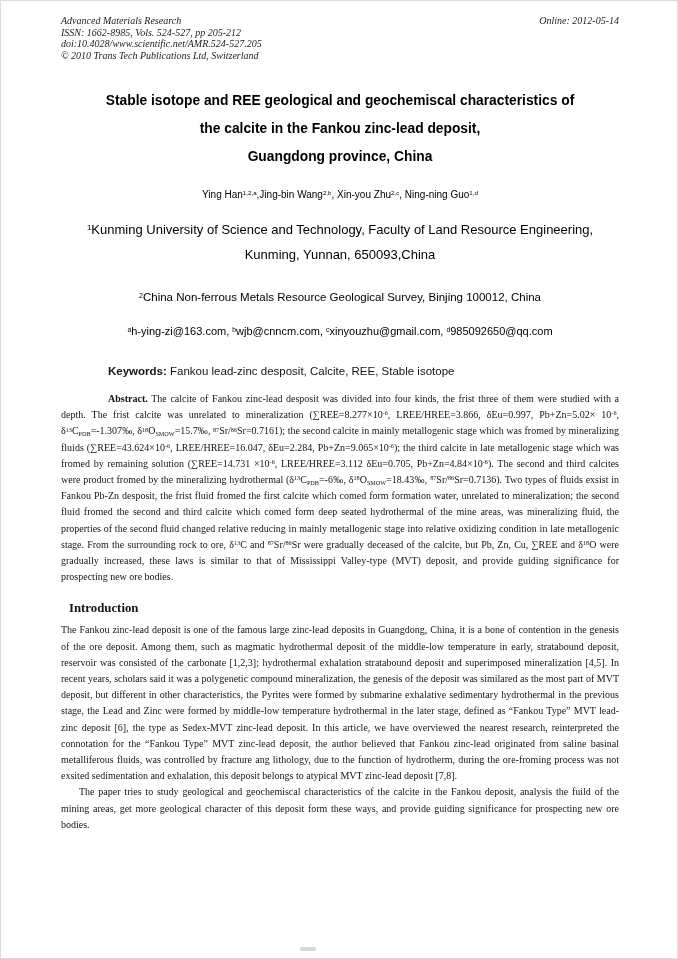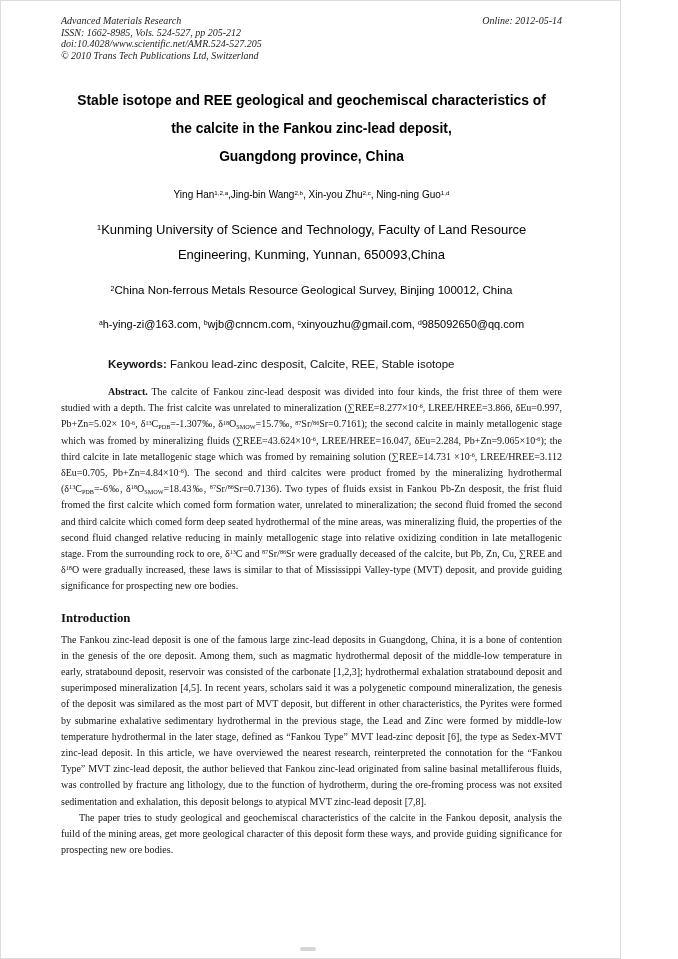--- a/index.html
+++ b/index.html
@@ -1,45 +1,45 @@
 <!DOCTYPE html>
 <html><head>
 <meta charset="utf-8">
 <style>
   * { box-sizing: border-box; }
   html, body { margin: 0; padding: 0; background: #ffffff; }
   .page {
-    width: 621px; height: 959px; background: #ffffff; position: relative;
+    width: 678px; height: 959px; background: #ffffff; position: relative;
     padding: 14px 58px 0 60px; overflow: hidden;
     font-family: "Liberation Serif", serif; color: #141414;
     border: 1px solid #dcdcdc;
   }
   
   .hdr { display: flex; justify-content: space-between; align-items: flex-start;
          font-style: italic; font-size: 10px; line-height: 11.5px; color: #1c1c1c; }
   .hdr-left div { white-space: nowrap; }
   .hdr-right { white-space: nowrap; }
   
   .title { margin: 26px 0 0 0; text-align: center;
            font-family: "Liberation Sans", sans-serif; font-weight: bold;
            font-size: 13.8px; color: #000000; }
   .title-line { display: block; line-height: 28px; }
   
   .front { font-family: "Liberation Sans", sans-serif; text-align: center; color: #000; }
   .authors { margin-top: 16px; font-size: 10px; line-height: 16px; }
   .affil1 { margin-top: 14px; font-size: 13px; line-height: 25px; }
-  .affil2 { margin-top: 11px; font-size: 11.5px; line-height: 25px; }
+  .affil2 { margin-top: 18px; font-size: 11.5px; line-height: 25px; }
   .emails { margin-top: 14px; font-size: 11px; line-height: 14px; }
   
   .keywords { margin-top: 26px; text-align: left;
               font-family: "Liberation Sans", sans-serif; font-size: 11.5px; line-height: 15px; }
   
   .abstract, .para { margin: 0; text-align: justify; font-size: 10px; line-height: 16.2px; }
   .abstract { margin-top: 12px; }
-  .section-heading { margin: 15px 0 0 0; font-weight: bold; font-size: 12.8px; line-height: 17px; }
+  .section-heading { margin: 15px 0 0 8px; font-weight: bold; font-size: 12.8px; line-height: 17px; }
   .para-first { margin-top: 5px; }
   .para-indent { text-indent: 18px; }
   
   .b { font-weight: bold; padding-left: 47px; }
   sup, sub { font-size: 0.62em; line-height: 0; vertical-align: baseline; position: relative; }
   sup { top: -0.45em; }
   sub { top: 0.28em; }
   
   .footer-mark { position: absolute; left: 299px; bottom: 7px; width: 16px; height: 4px;
                  background: #c3c3c3; border-radius: 2px; opacity: 0.7; }

